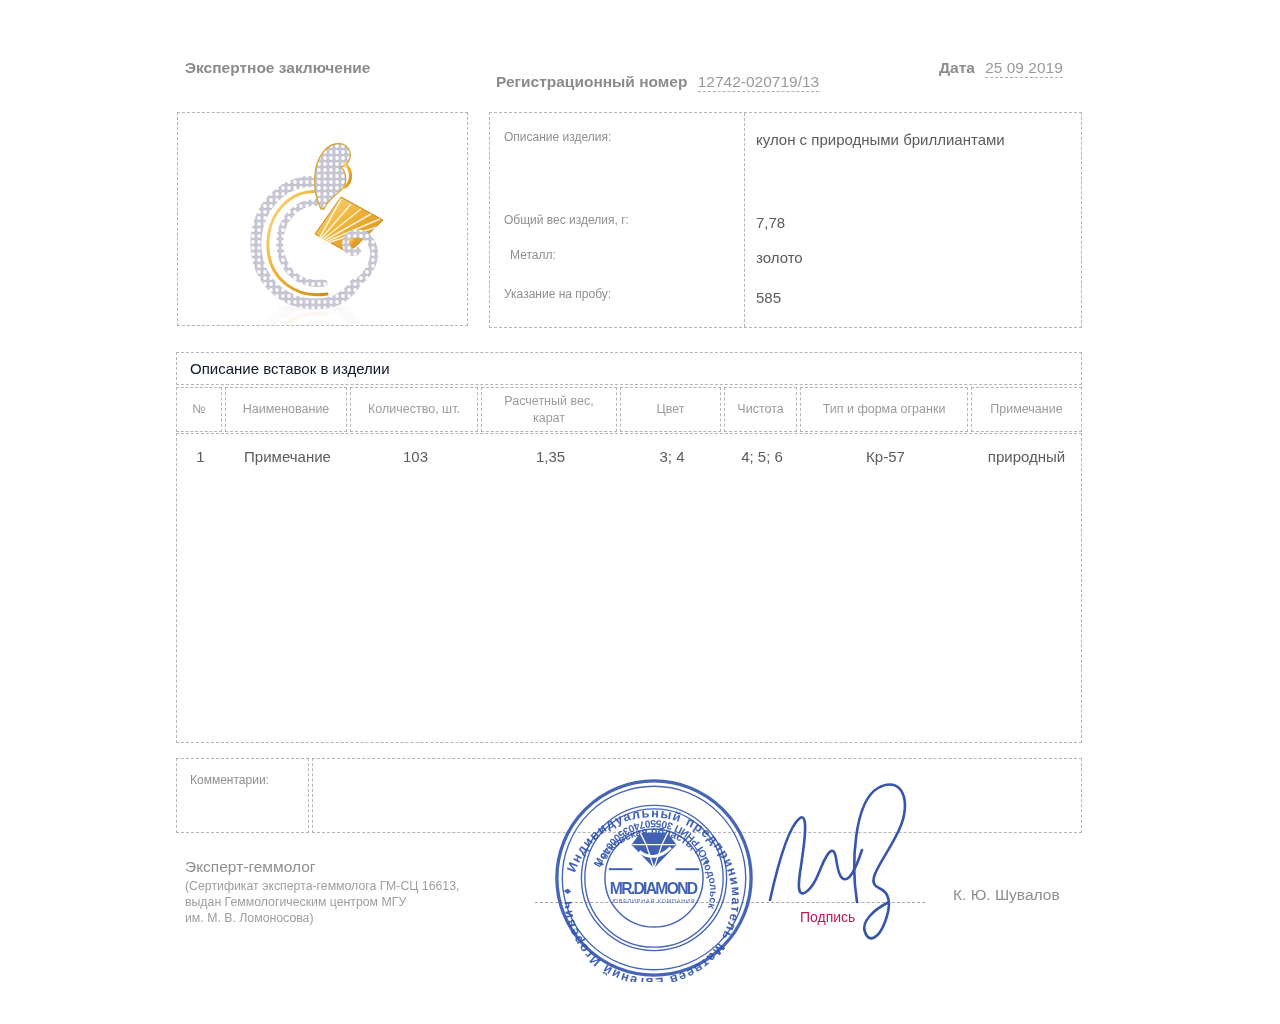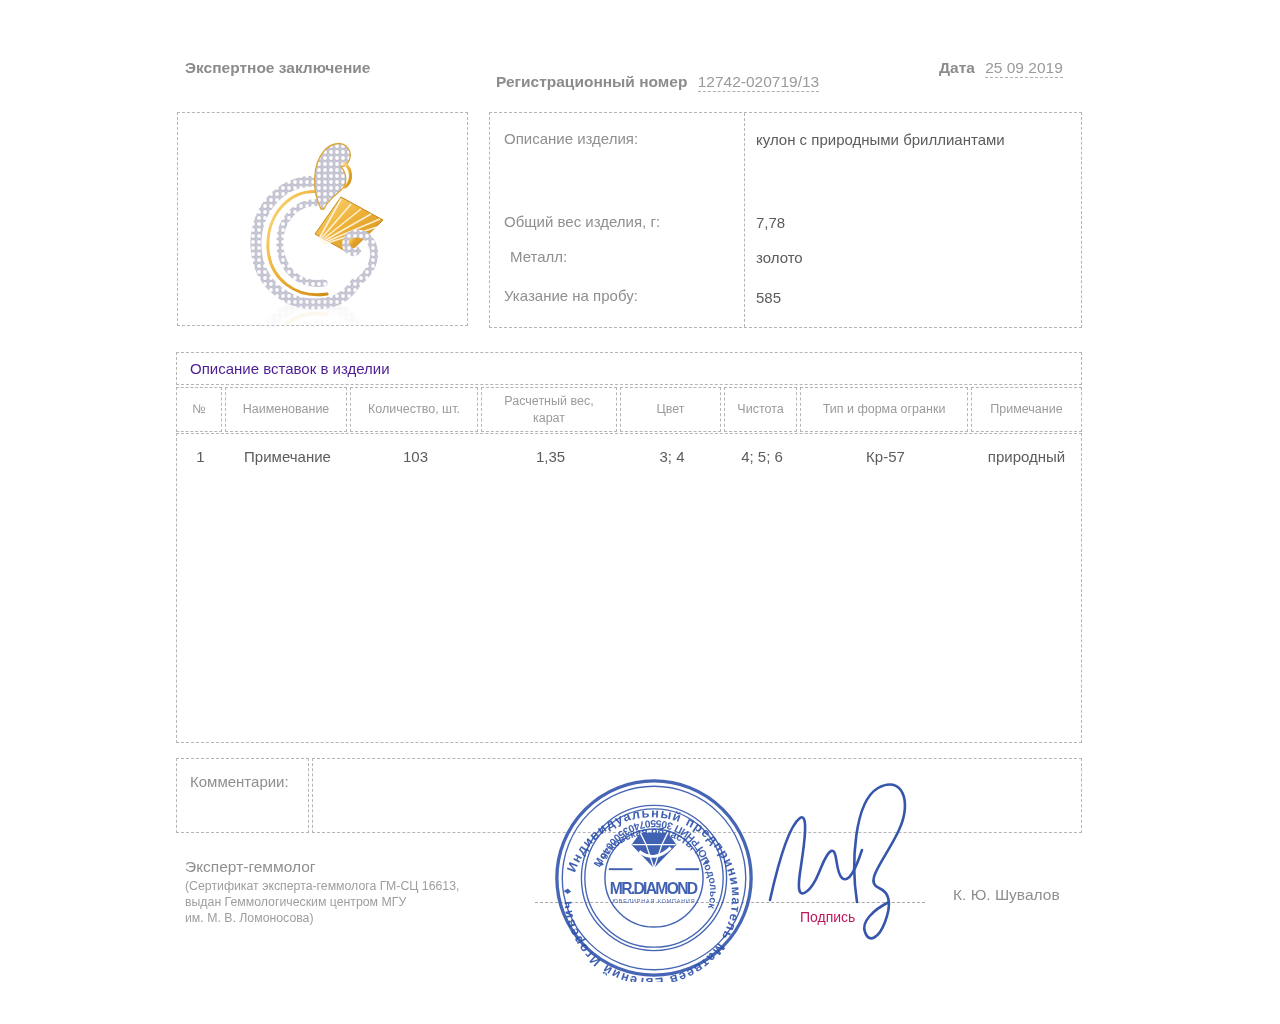--- a/index.html
+++ b/index.html
@@ -1,26 +1,26 @@
 <!DOCTYPE html>
 <html><head>
 <meta charset="utf-8">
 <style>
   html,body{margin:0;padding:0;}
   body{
     width:1280px;height:1024px;position:relative;background:#ffffff;
     font-family:"Liberation Sans", sans-serif;overflow:hidden;
   }
   .abs{position:absolute;}
-  .lbl{color:#8f8f8f;font-size:15px;}
+  .lbl{color:#8f8f8f;font-size:12px;}
   .val{color:#5c5c5c;font-size:15px;}
   .dashed-box{border:1px dashed #b5b5b5;box-sizing:border-box;background:#fff;}
   .dash-underline{border-bottom:1px dashed #b0b0b0;padding-bottom:1px;color:#9a9a9a;font-weight:normal;}
   .hdr{font-size:15.5px;color:#8c8c8c;font-weight:bold;white-space:nowrap;}
-  .tbl-title{font-size:15px;color:#4c1d95;line-height:31px;padding-left:13px;}
+  .tbl-title{font-size:15px;color:#0f172a;line-height:31px;padding-left:13px;}
   .th{
     border:1px dashed #b5b5b5;box-sizing:border-box;display:flex;align-items:center;justify-content:center;
     text-align:center;font-size:12.5px;color:#9b9b9b;white-space:pre-line;line-height:1.3;
   }
   .td{position:absolute;text-align:center;font-size:15px;color:#5c5c5c;}
   .cert{font-size:12.3px;color:#9e9e9e;line-height:15.5px;}
   .sig-line{border-top:1px dashed #a8a8a8;height:0;}
   svg text{font-family:"Liberation Sans", sans-serif;}
 </style>
 </head>

